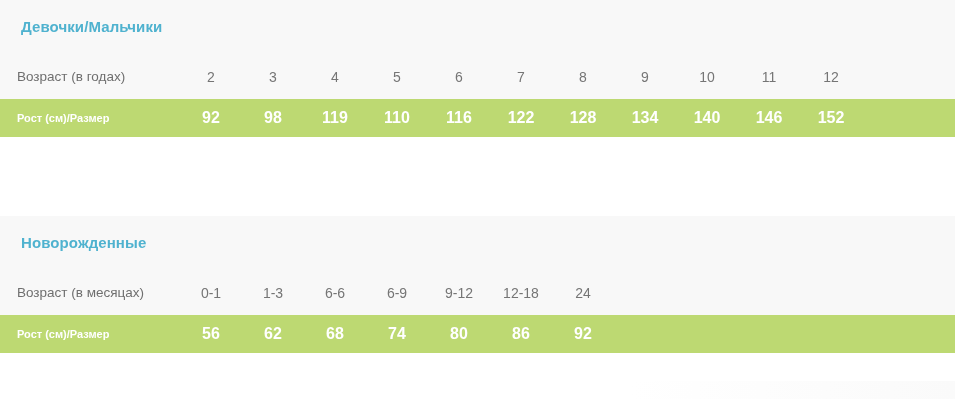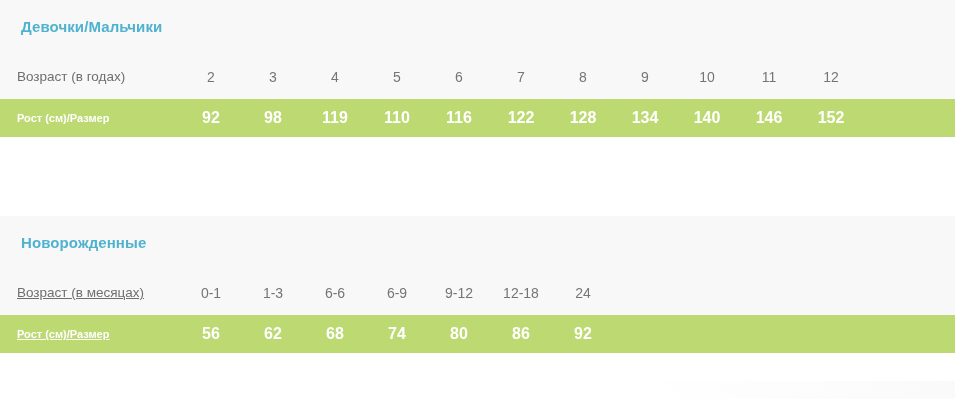--- a/index.html
+++ b/index.html
@@ -75,21 +75,21 @@
   }
 
   .row.size-row .row-label {
     color: #ffffff;
     font-weight: bold;
     font-size: 11px;
   }
 
   
   .size-table.first  .row-label { width: 180px; }
-  .size-table.second .row-label { width: 180px; text-decoration: underline; }
+  .size-table.second .row-label { width: 180px; }
 
   .cell {
     flex: 0 0 auto;
     text-align: center;
     box-sizing: border-box;
     font-size: 14px;
     color: #757575;
     white-space: nowrap;
   }
 

